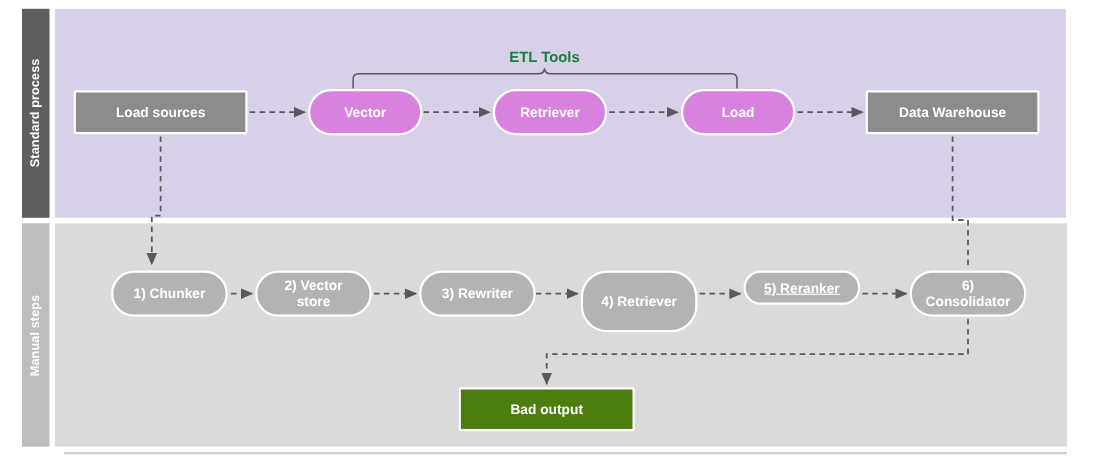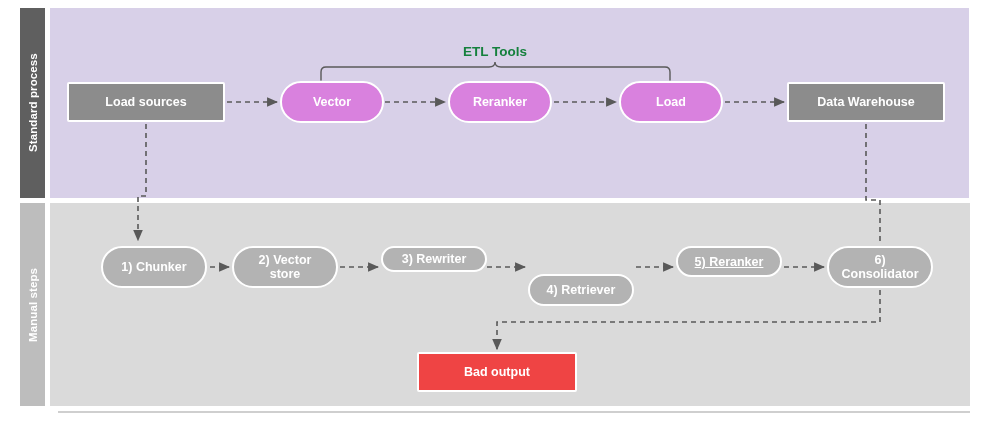--- a/index.html
+++ b/index.html
@@ -74,21 +74,21 @@
     font-size: 12.5px;
     line-height: 14px;
     box-sizing: border-box;
     border: 2px solid #ffffff;
   }
   .node.rect   { border-radius: 2px; }
   .node.pill   { border-radius: 24px; }
   .node.grey   { background: #8c8c8c; }
   .node.purple { background: #d981de; }
   .node.softgrey { background: #b3b3b3; }
-  .node.yellow { background: #ef4444; }
+  .node.yellow { background: #4d7c0f; }
 
   
   #wires {
     position: absolute;
     left: 0; top: 0;
     width: 1003px; height: 430px;
     pointer-events: none;
   }
 
   
@@ -148,33 +148,33 @@
 
     <path d="M880,290 L880,322 L497,322 L497,349" fill="none" stroke="#595959" stroke-width="1.6" stroke-dasharray="5,4" marker-end="url(#arrow)"></path>
   </svg>
 
   <div id="etl-tools-label">ETL Tools</div>
 
   <div class="node rect grey" style="left:67px; top:82px; width:158px; height:40px;">Load sources</div>
 
   <div class="node pill purple" style="left:280px; top:81px; width:104px; height:42px;">Vector</div>
 
-  <div class="node pill purple" style="left:448px; top:81px; width:104px; height:42px;">Reranker</div>
+  <div class="node pill purple" style="left:448px; top:81px; width:104px; height:42px;">Retriever</div>
 
   <div class="node pill purple" style="left:619px; top:81px; width:104px; height:42px;">Load</div>
 
   <div class="node rect grey" style="left:787px; top:82px; width:158px; height:40px;">Data Warehouse</div>
 
   <div class="node pill softgrey" style="left:101px; top:246px; width:106px; height:42px;">1) Chunker</div>
 
   <div class="node pill softgrey" style="left:232px; top:246px; width:106px; height:42px; padding:0 22px;">2) Vector store</div>
 
-  <div class="node pill softgrey" style="left:381px; top:246px; width:106px; height:26px;">3) Rewriter</div>
+  <div class="node pill softgrey" style="left:381px; top:246px; width:106px; height:42px;">3) Rewriter</div>
 
-  <div class="node pill softgrey" style="left:528px; top:246px; width:106px; height:32px;margin-top:28px;">4) Retriever</div>
+  <div class="node pill softgrey" style="left:528px; top:246px; width:106px; height:56px;">4) Retriever</div>
 
   <div class="node pill softgrey" style="left:676px; top:246px; width:106px; height:31px;text-decoration:underline;">5) Reranker</div>
 
   <div class="node pill softgrey" style="left:827px; top:246px; width:106px; height:42px; padding:0 14px;">6) Consolidator</div>
 
   <div class="node rect yellow" style="left:417px; top:352px; width:160px; height:40px;">Bad output</div>
 
 </div>
 
 </body></html>

